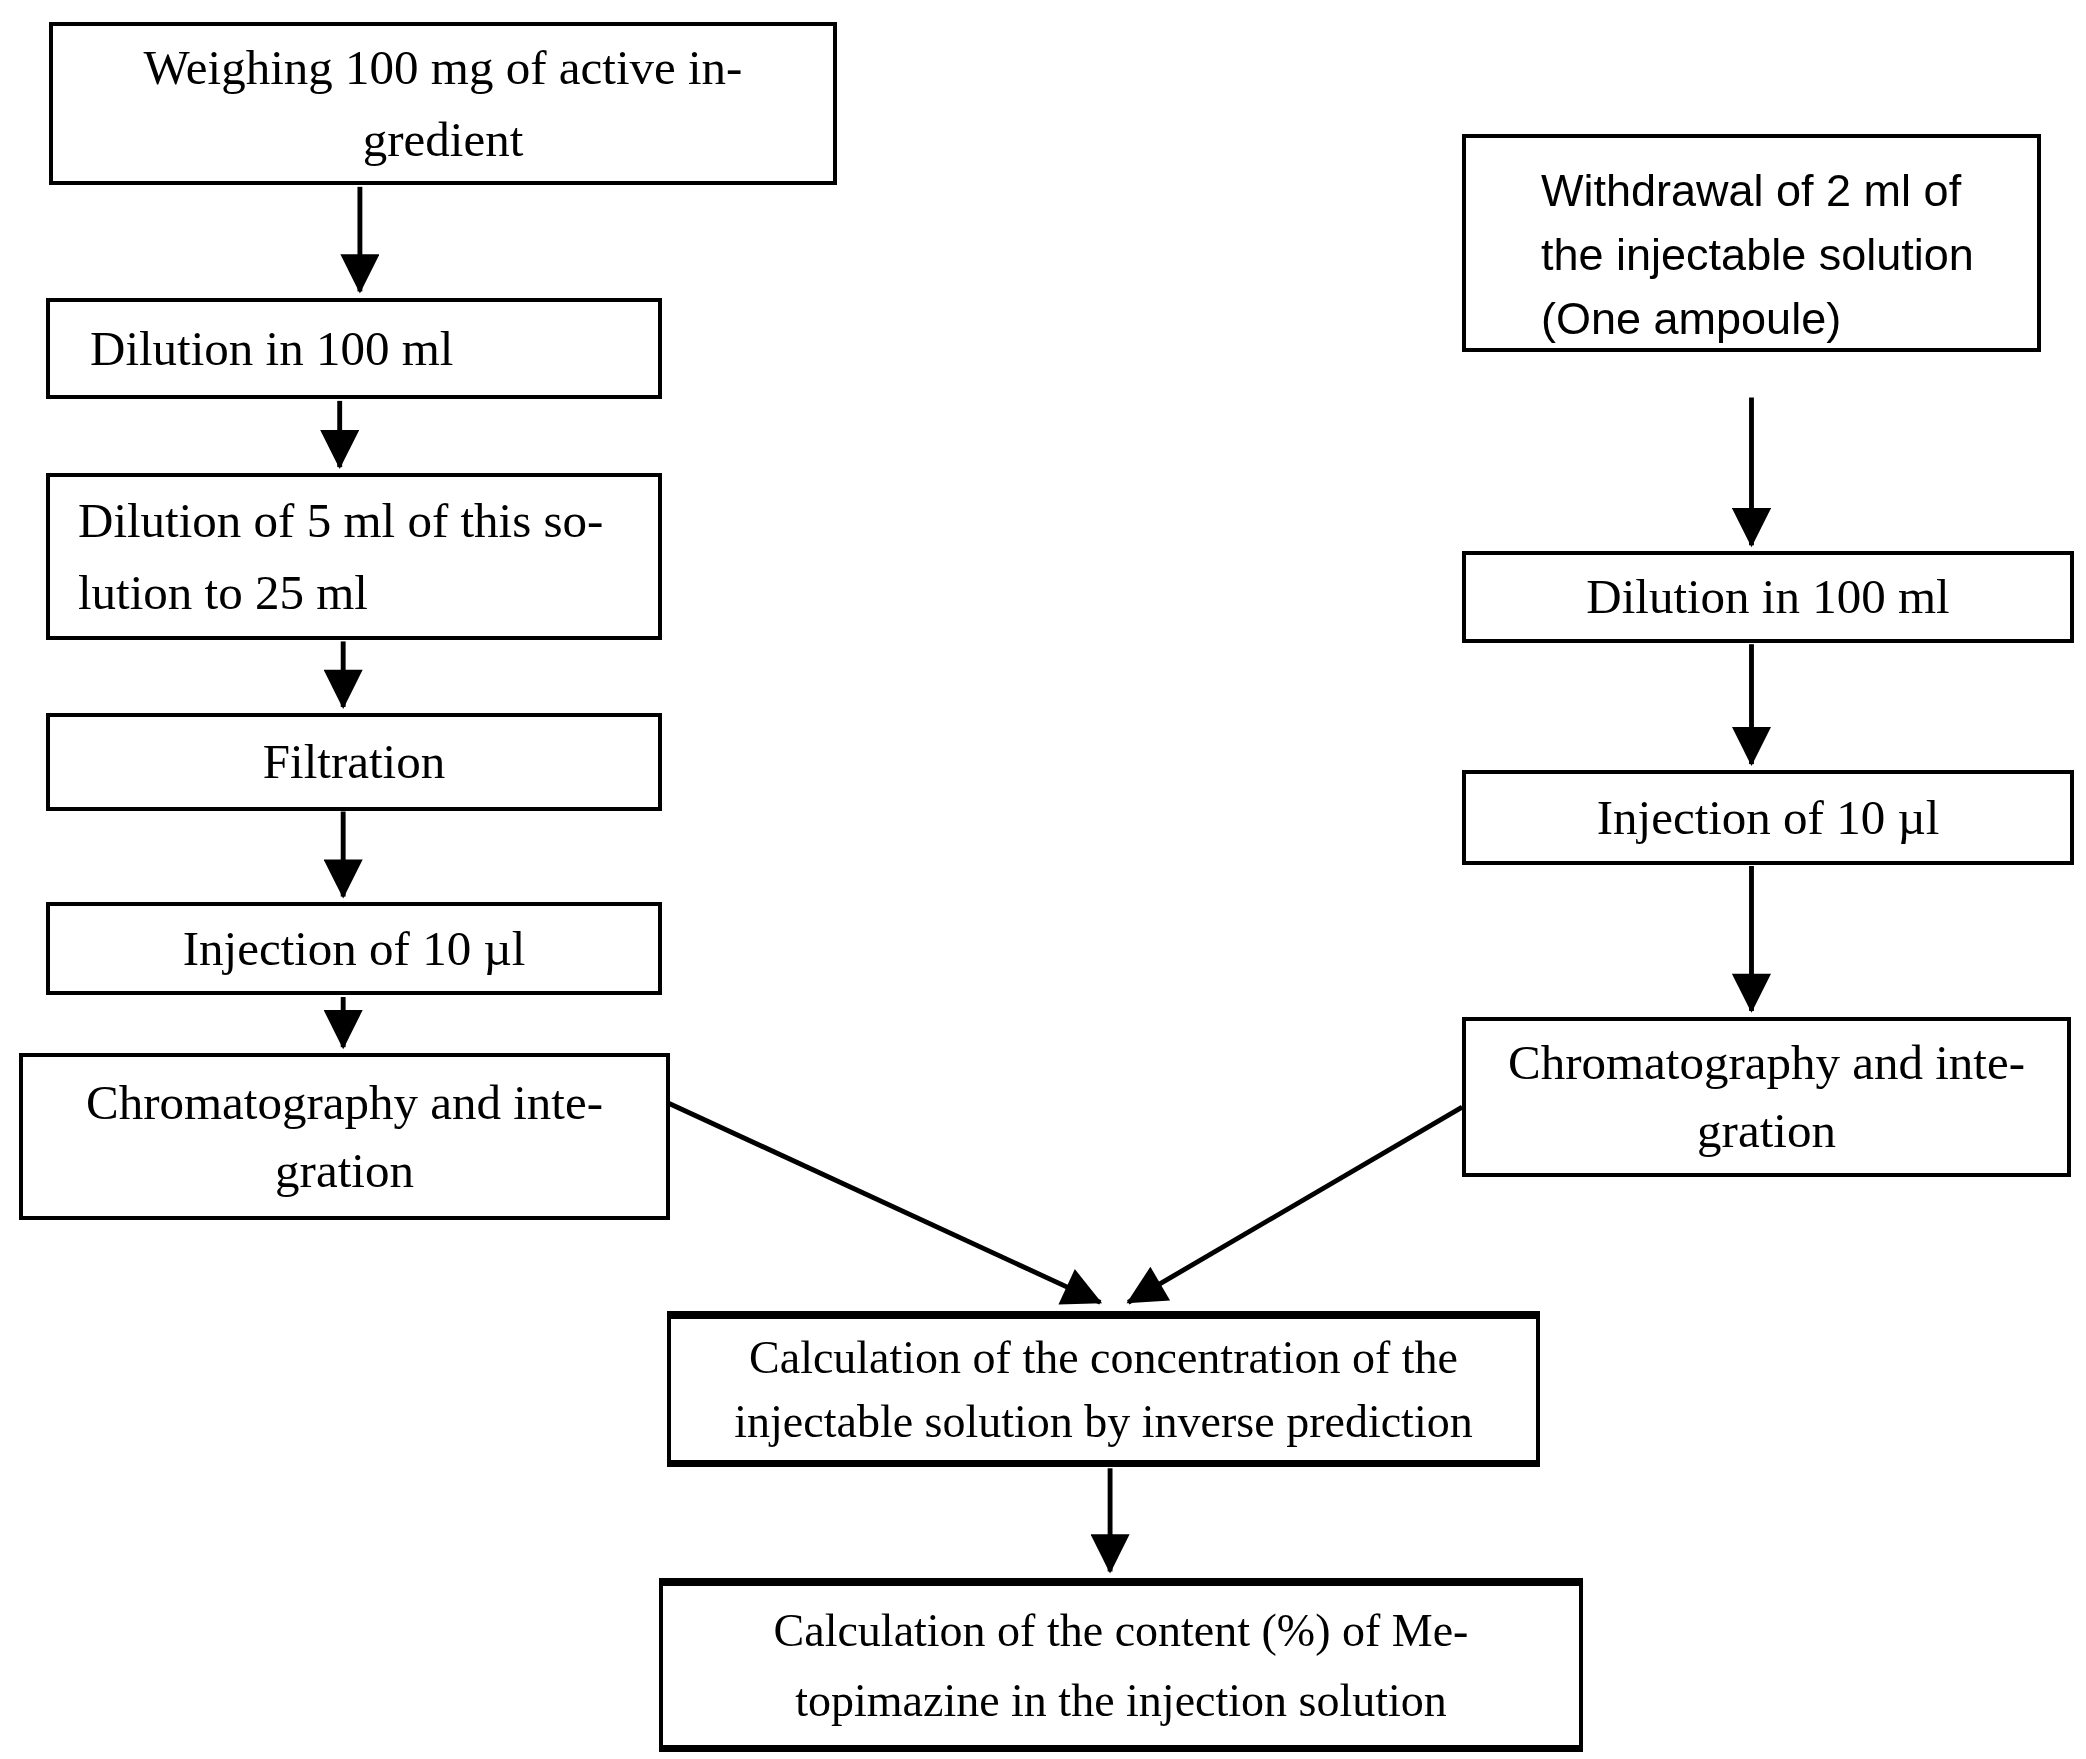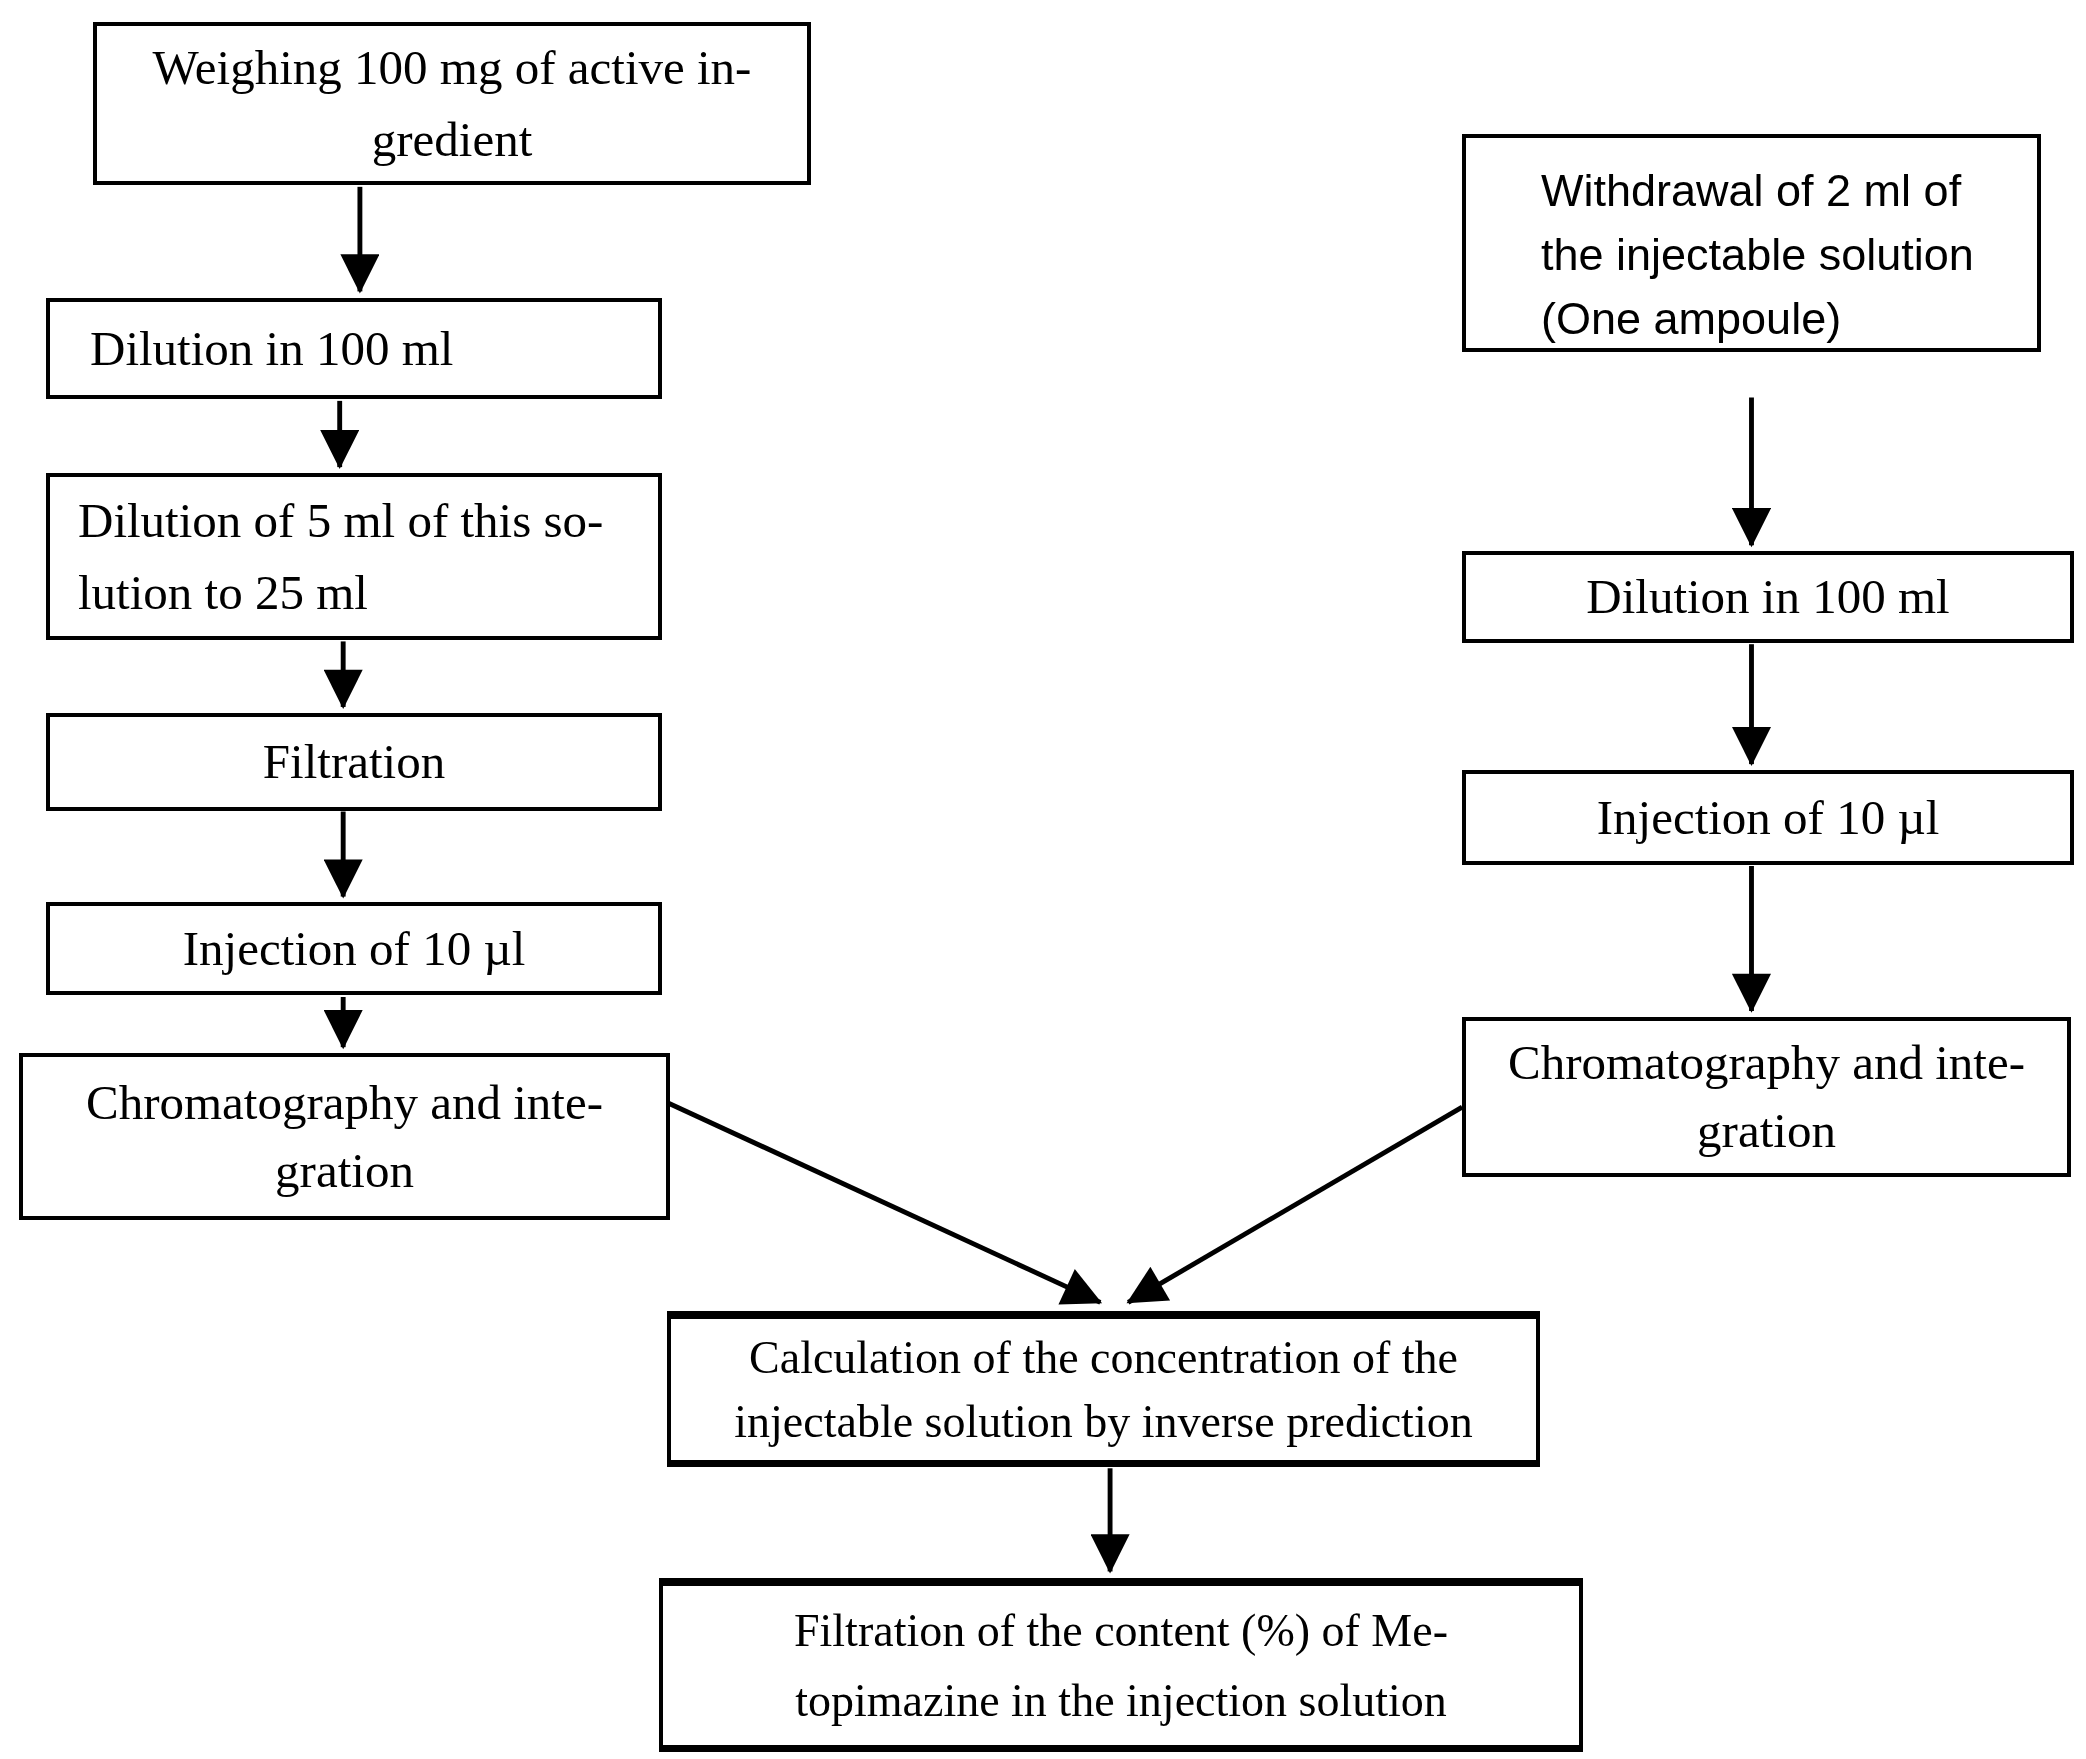--- a/index.html
+++ b/index.html
@@ -71,21 +71,21 @@
   .arrow-layer line {
     stroke: currentColor;
     stroke-width: 7;
   }
 </style>
 </head>
 <body>
 
 <div class="canvas">
 
-  <div class="node serif" style="left:49px; top:22px; width:718px; height:163px;margin-left:44px;">
+  <div class="node serif" style="left:49px; top:22px; width:788px; height:163px;">
     <span class="node-label">Weighing 100 mg of active in-
 gredient</span>
   </div>
 
   <div class="node serif align-left" style="left:46px; top:298px; width:616px; height:101px; padding-left:40px;">
     <span class="node-label">Dilution in 100 ml</span>
   </div>
 
   <div class="node serif align-left" style="left:46px; top:473px; width:616px; height:167px; padding-left:28px;">
     <span class="node-label">Dilution of 5 ml of this so-
@@ -123,21 +123,21 @@
     <span class="node-label">Chromatography and inte-
 gration</span>
   </div>
 
   <div class="node serif fs-small lh-tight heavy-band" style="left:667px; top:1311px; width:873px; height:156px;">
     <span class="node-label">Calculation of the concentration of the
 injectable solution by inverse prediction</span>
   </div>
 
   <div class="node serif fs-small lh-loose heavy-band" style="left:659px; top:1578px; width:924px; height:174px;">
-    <span class="node-label">Filtration of the content (%) of Me-
+    <span class="node-label">Calculation of the content (%) of Me-
 topimazine in the injection solution</span>
   </div>
 
   <svg class="arrow-layer" viewBox="0 0 2993 2523" xmlns="http://www.w3.org/2000/svg">
     <defs>
       <marker id="arrowhead" viewBox="0 0 10 10" refX="9.5" refY="5" markerWidth="10" markerHeight="8" orient="auto" markerUnits="strokeWidth">
         <path d="M 0 0 L 10 5 L 0 10 z" fill="currentColor"></path>
       </marker>
     </defs>
 

